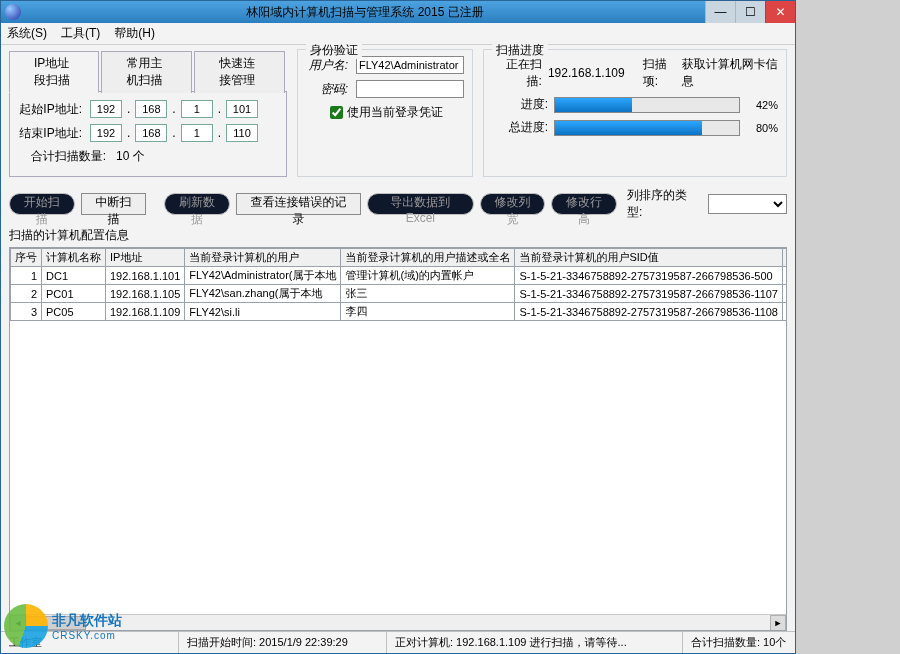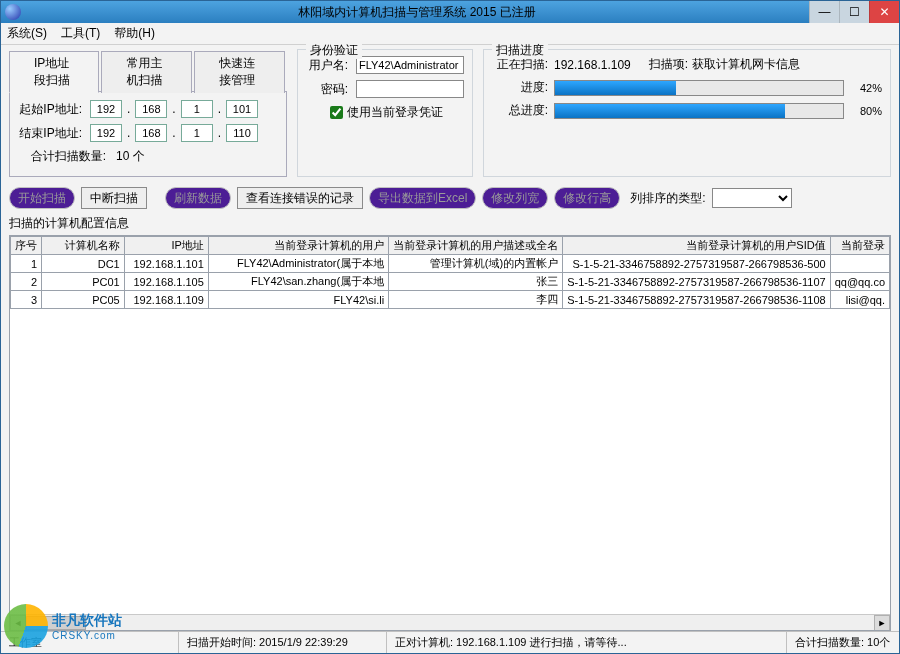--- a/index.html
+++ b/index.html
@@ -1,17 +1,17 @@
 <!DOCTYPE html>
 <html><head>
 <meta charset="utf-8">
 <style>
 * { box-sizing: border-box; margin: 0; padding: 0; font-family: "Microsoft YaHei", "SimSun", sans-serif; }
 body { background: #d0d0d0; width: 900px; height: 654px; overflow: hidden; position: relative; }
-.window { width: 900px; height: 654px; background: #fff; border: 1px solid #2a6496; display: flex; flex-direction: column; }
+.window { width: 796px; height: 654px; background: #fff; border: 1px solid #2a6496; display: flex; flex-direction: column; }
 .titlebar { height: 22px; background: linear-gradient(#4da3e0,#2b7fc0); display: flex; align-items: center; color: #000; font-size: 12px; }
 .titlebar .icon { width: 16px; height: 16px; margin: 0 4px; background: radial-gradient(circle at 30% 30%, #9cf, #23a); border-radius: 50%; }
 .titlebar .title { flex: 1; text-align: center; font-size: 12px; color: #000; }
 .titlebar .btns { display: flex; }
 .titlebar .btn { width: 30px; height: 22px; display: flex; align-items: center; justify-content: center; font-size: 12px; border-left: 1px solid rgba(0,0,0,.15); }
 .titlebar .btn.min { background: #c9d6e0; }
 .titlebar .btn.max { background: #c9d6e0; }
 .titlebar .btn.close { background: #d44; color: #fff; }
 .menubar { height: 22px; background: #f3f3f3; display: flex; align-items: center; font-size: 12px; padding-left: 6px; gap: 14px; border-bottom: 1px solid #d0d0d0; }
 .mainarea { flex: 1; background: #f3f3f3; padding: 4px 8px 0 8px; display: flex; flex-direction: column; }
@@ -23,41 +23,41 @@
 .panel { border: 1px solid #aab; padding: 8px 6px 6px 6px; font-size: 12px; background: #f3f3f3; min-height: 86px; }
 .row { display: flex; align-items: center; margin-bottom: 6px; gap: 4px; }
 .row label { width: 66px; text-align: right; margin-right: 4px; }
 .ipseg { width: 32px; height: 18px; border: 1px solid #7a9; background: #fff; text-align: center; font-size: 11px; }
 .row .dot { padding: 0 1px; }
 .countrow { display: flex; align-items: center; font-size: 12px; margin-top: 2px; }
 .countrow span.lab { width: 90px; text-align: right; margin-right: 10px; }
 .group { border: 1px solid #d0d6dc; padding: 6px 8px 6px 8px; font-size: 12px; position: relative; background: #f3f3f3; }
 .group .legend { position: absolute; top: -8px; left: 8px; background: #f3f3f3; padding: 0 4px; font-size: 12px; }
 .auth { width: 176px; }
-.auth .row label { width: 48px; }
+.auth .row label { width: 48px; font-style: italic; }
 .auth input.txt { width: 108px; height: 18px; border: 1px solid #888; font-size: 11px; padding: 0 2px; }
 .auth .chk { display: flex; align-items: center; margin-left: 24px; margin-top: 2px; gap: 4px; }
 .auth .chk input { accent-color: #1a7a1a; width: 13px; height: 13px; }
 .progress { flex: 1; }
 .progress .pline { display: flex; align-items: center; font-size: 12px; margin-bottom: 6px; }
 .progress .pline .lab { width: 56px; text-align: right; margin-right: 6px; }
 .progress .ipval { margin-right: 18px; }
 .progressbar { height: 16px; border: 1px solid #888; background: #e8e8e8; position: relative; flex: 1; margin-right: 8px; }
 .progressbar .fill { height: 100%; background: linear-gradient(#2da6ff,#0b73c4); }
 .pct { width: 30px; text-align: right; font-size: 11px; }
 .toolbar { margin-top: 10px; display: flex; align-items: center; gap: 6px; font-size: 12px; }
 .toolbar button { font-size: 12px; height: 22px; padding: 0 8px; border: 1px solid #8a8a8a; background: #eee; font-family: inherit; }
-.toolbar button:disabled { color: #999; background: #4c1d95; border-color: #c0c0c0; border-radius: 11px; }
+.toolbar button:disabled { color: #999; background: #0f172a; border-color: #c0c0c0; border-radius: 11px; }
 .toolbar .spacer { width: 6px; }
 .toolbar .sortlab { margin-left: 4px; }
 .toolbar select { height: 20px; width: 80px; font-size: 12px; border: 1px solid #888; background: #fff; }
 .tablelabel { font-size: 12px; margin-top: 6px; margin-bottom: 3px; }
 .tablewrap { flex: 1; border: 1px solid #9aa1ab; background: #fff; overflow: hidden; position: relative; }
 table { border-collapse: collapse; font-size: 11px; width: 100%; }
-th, td { border: 1px solid #9aa1ab; text-align: right; padding: 1px 4px; height: 16px; white-space: nowrap; overflow: hidden; }
+th, td { border: 1px solid #9aa1ab; text-align: left; padding: 1px 4px; height: 16px; white-space: nowrap; overflow: hidden; }
 th { background: #f0f0f0; font-weight: normal; }
 th:nth-child(1), td:nth-child(1){ width: 26px; text-align: right; }
 th:nth-child(2), td:nth-child(2){ width: 98px; }
 th:nth-child(3), td:nth-child(3){ width: 88px; }
 th:nth-child(4), td:nth-child(4){ width: 200px; }
 th:nth-child(5), td:nth-child(5){ width: 158px; }
 th:nth-child(6), td:nth-child(6){ width: 234px; }
 th:nth-child(7), td:nth-child(7){ width: 52px; }
 .statusbar { height: 22px; border-top: 1px solid #c0c0c0; background: #f3f3f3; display: flex; align-items: center; font-size: 11px; }
 .statusbar .cell { border-right: 1px solid #c0c0c0; padding: 0 8px; height: 100%; display: flex; align-items: center; }

